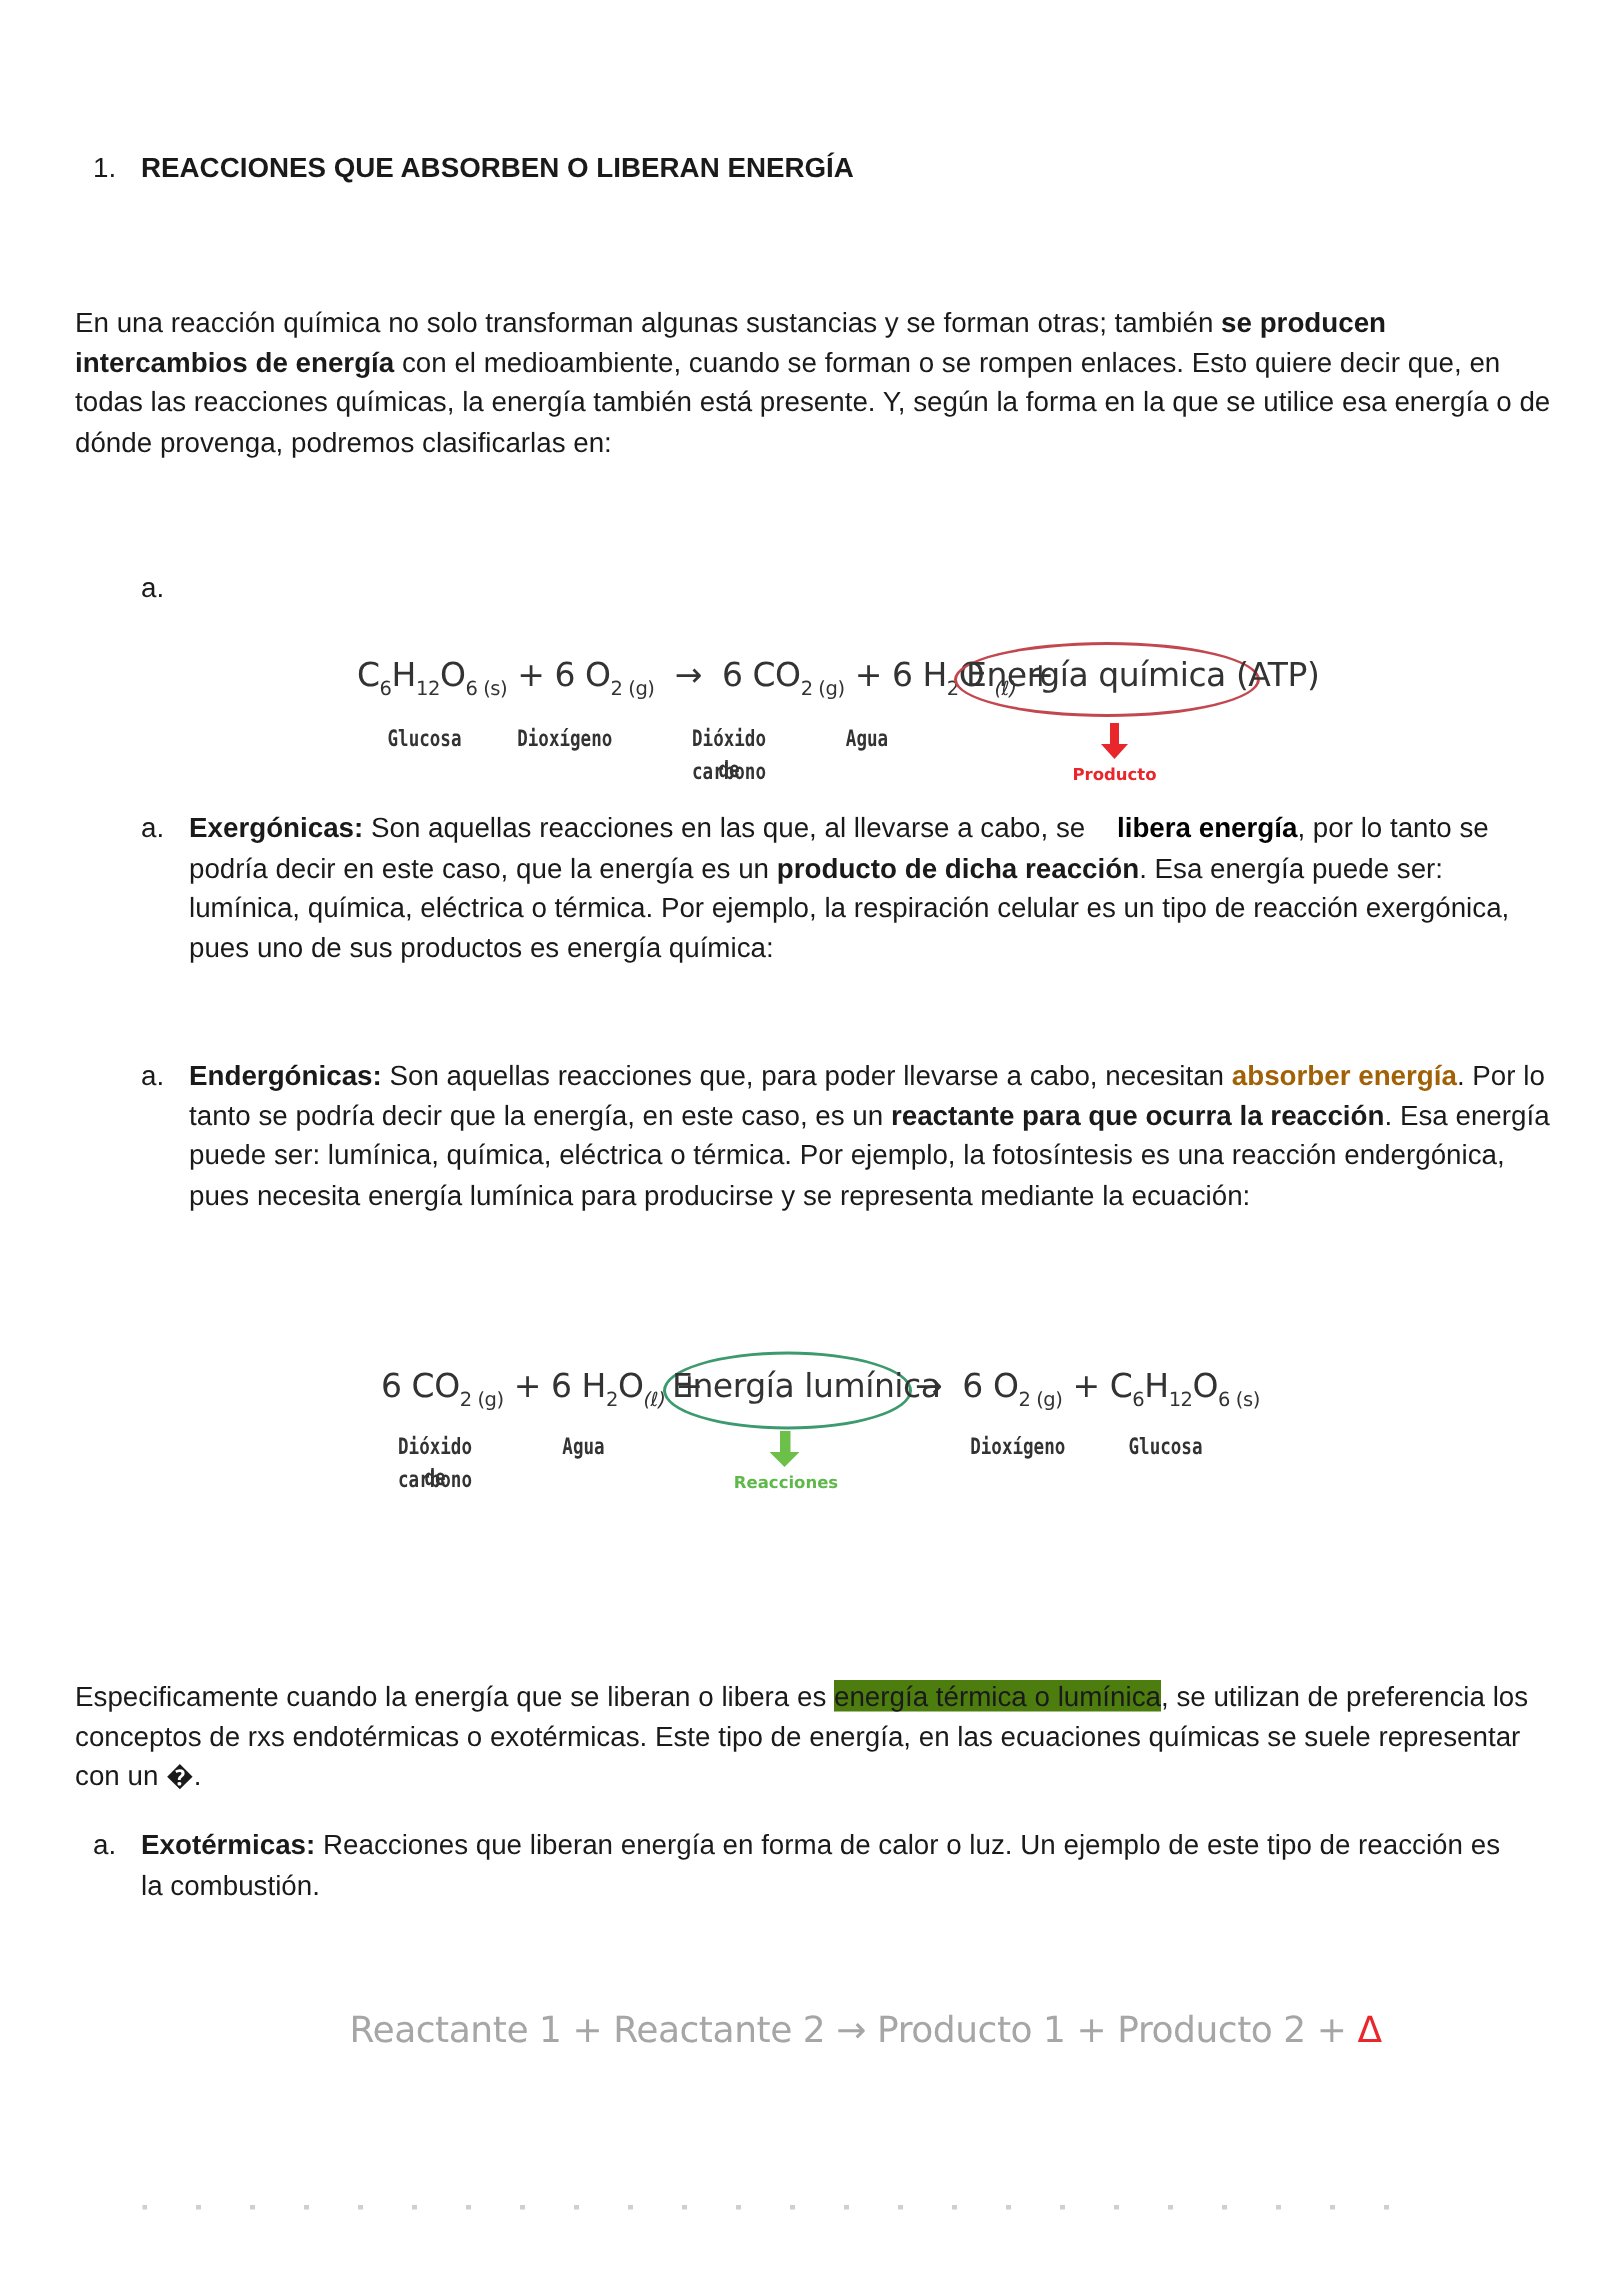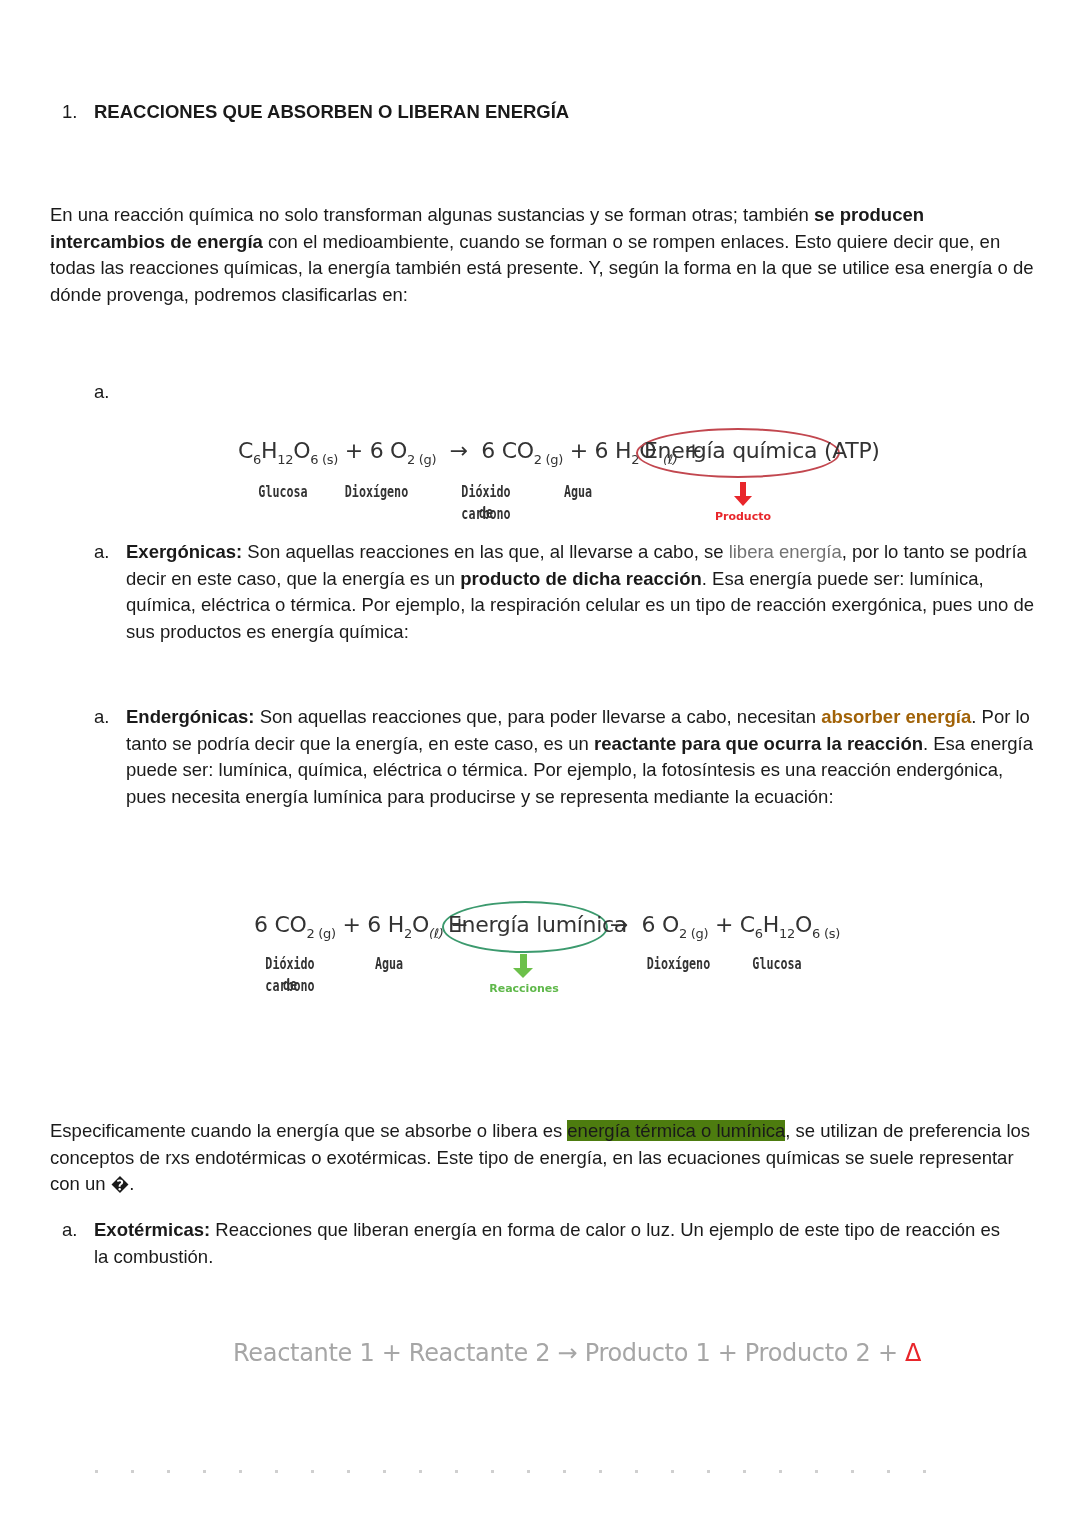--- a/index.html
+++ b/index.html
@@ -1,21 +1,21 @@
 <!DOCTYPE html>
 <html><head>
 <meta charset="utf-8">
 <style>
   html, body { margin: 0; padding: 0; background: #ffffff; }
   body { width: 1080px; height: 1526px; position: relative; overflow: hidden;
          font-family: "Liberation Sans", sans-serif; color: #1a1a1a; }
   .abs { position: absolute; }
   .txt { font-size: 18.5px; line-height: 26.5px; }
   b { font-weight: bold; }
-  .red { color: #737373; font-weight: normal; }
+  .red { color: #000000; font-weight: bold; margin-left: 16px; }
   .green { color: #a16207; font-weight: bold; }
   .hl { background: #4d7c0f; }
   .heading { left: 62px; top: 99px; font-size: 18.5px; }
   .heading .num { display: inline-block; width: 32px; }
   .intro { left: 50px; top: 202px; width: 990px; }
   .li { display: flex; }
   .li .mk { width: 32px; flex: none; }
   .li .bd { flex: 1; }
 
   
@@ -92,21 +92,21 @@
   <div class="abs eqlbl" style="left:-4px; top:42px; width:80px;">Dióxido de</div>
   <div class="abs eqlbl" style="left:-4px; top:64px; width:80px;">carbono</div>
   <div class="abs eqlbl" style="left:110px; top:42px; width:50px;">Agua</div>
   <div class="abs eqlbl" style="left:384px; top:42px; width:80px;">Dioxígeno</div>
   <div class="abs eqlbl" style="left:488px; top:42px; width:70px;">Glucosa</div>
   <div class="abs" style="left:266px; top:42px; width:7px; height:14px; background:#6cc04a;"></div>
   <div class="abs arrow" style="left:259px; top:56px; border-left:10px solid transparent; border-right:10px solid transparent; border-top:10px solid #6cc04a;"></div>
   <div class="abs small-lbl" style="left:234px; top:70px; width:72px; text-align:center; color:#5fb84a;">Reacciones</div>
 </div>
 
-<div class="abs txt" style="left:50px; top:1118px; width:990px;"><span>Especificamente cuando la energía que se absorbe o libera es </span><span class="hl">energía térmica o lumínica</span><span>, se utilizan de preferencia los conceptos de rxs endotérmicas o exotérmicas. Este tipo de energía, en las ecuaciones químicas se suele representar con un </span><span>�</span><span>.</span></div>
+<div class="abs txt" style="left:50px; top:1118px; width:990px;"><span>Especificamente cuando la energía que se liberan o libera es </span><span class="hl">energía térmica o lumínica</span><span>, se utilizan de preferencia los conceptos de rxs endotérmicas o exotérmicas. Este tipo de energía, en las ecuaciones químicas se suele representar con un </span><span>�</span><span>.</span></div>
 
 <div class="abs txt li" style="left:62px; top:1217px; width:940px;">
   <span class="mk">a.</span>
   <span class="bd"><b>Exotérmicas:</b><span> Reacciones que liberan energía en forma de calor o luz. Un ejemplo de este tipo de reacción es la combustión.</span></span>
 </div>
 
 <div class="abs generic-eq" style="left:214px; top:1339px;"><span>Reactante 1 + Reactante 2 → Producto 1 + Producto 2 + </span><span class="delta">Δ</span></div>
 
 <div class="abs cutoff"></div>
 

